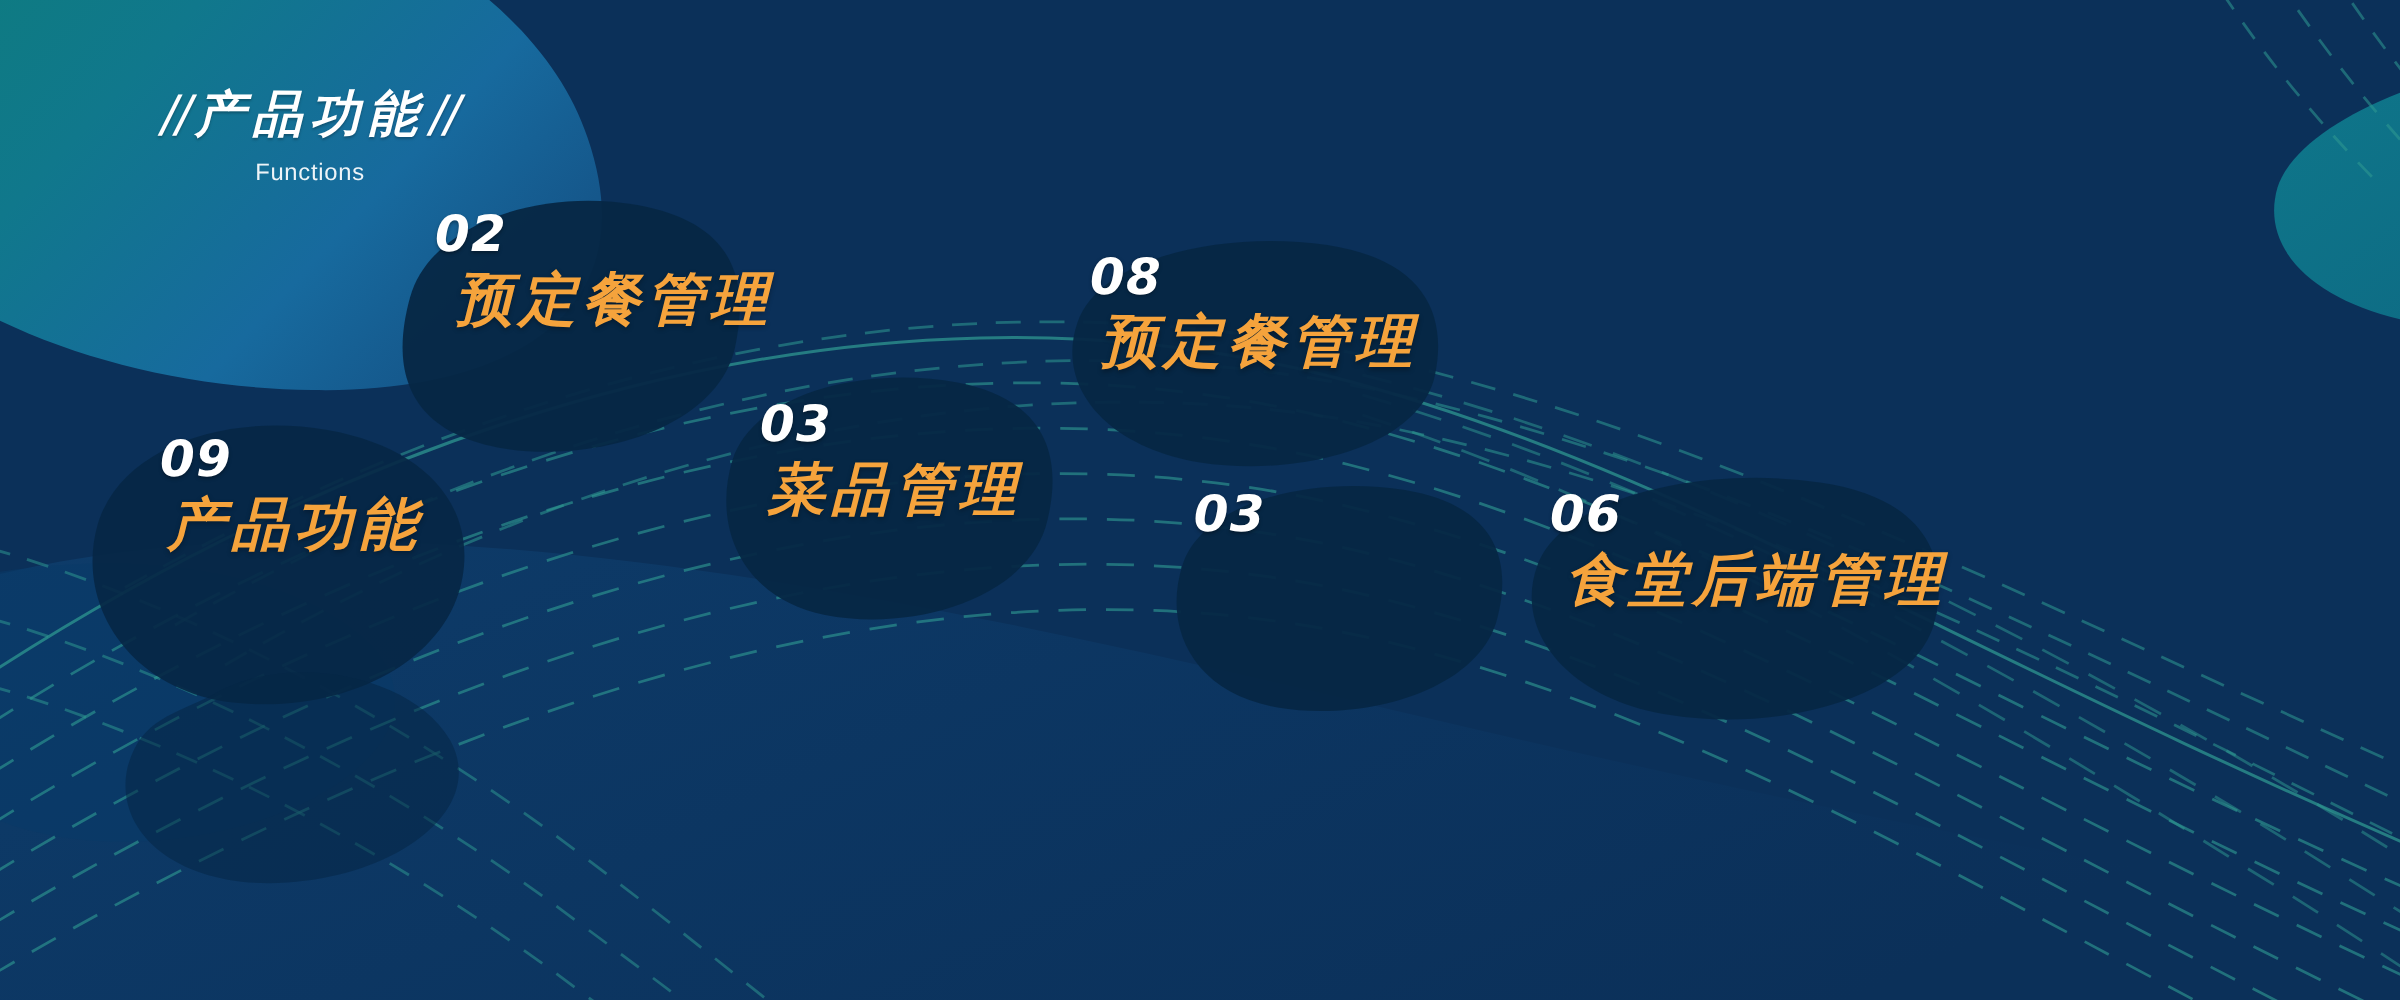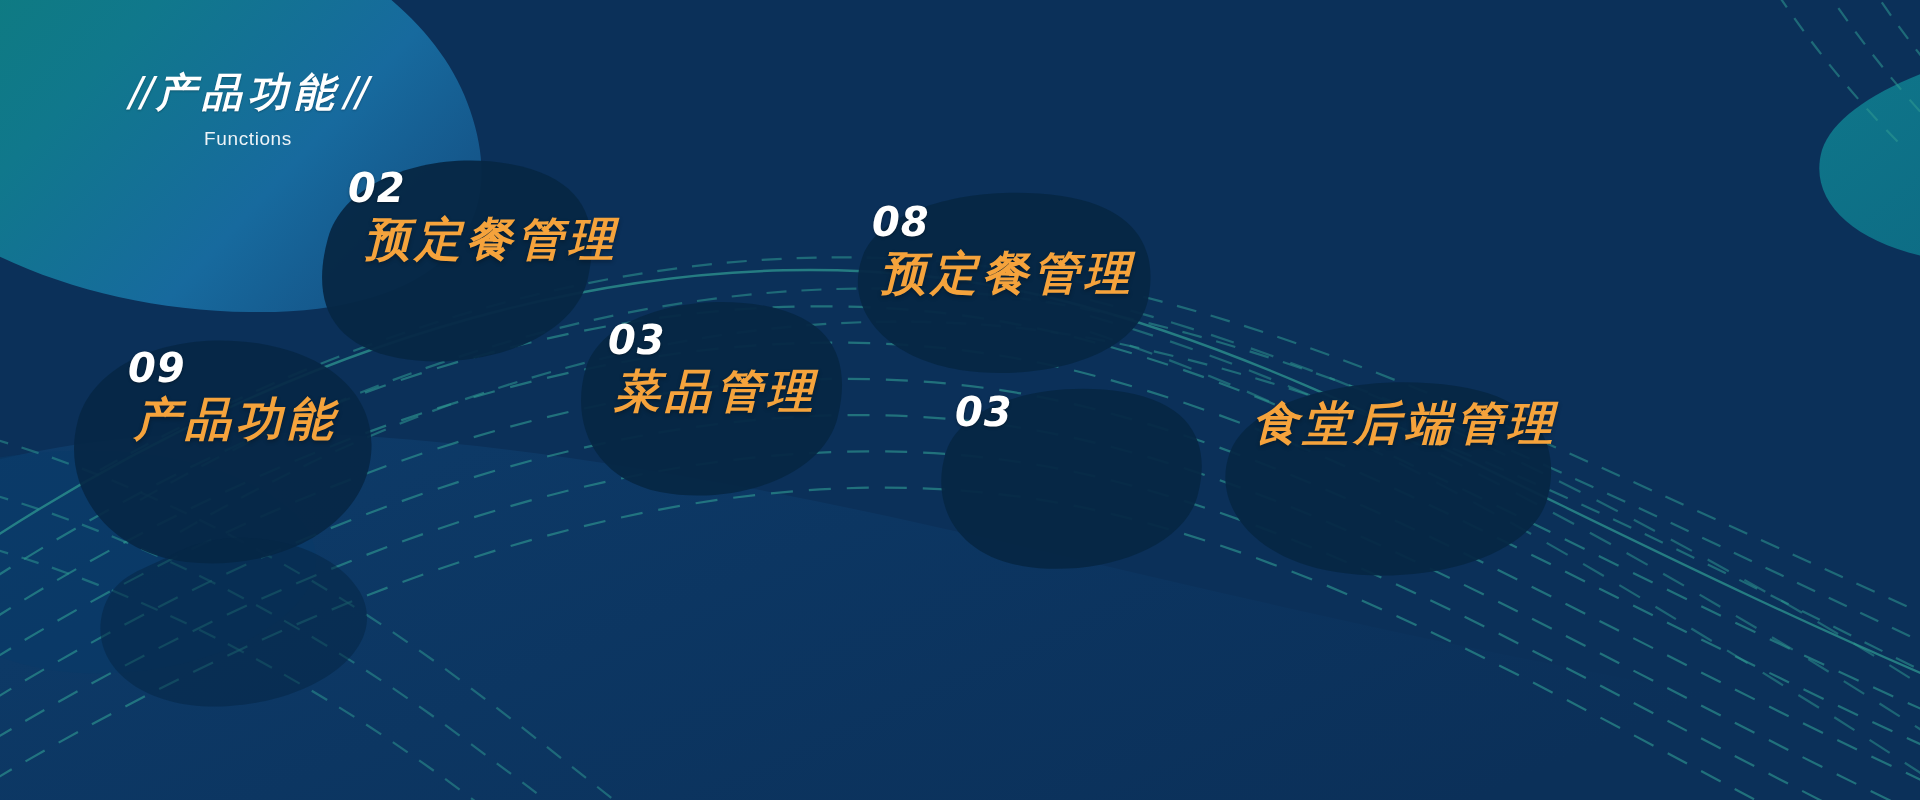--- a/index.html
+++ b/index.html
@@ -243,17 +243,18 @@
     <div class="func-item" id="item-04">
       <div class="func-num">08</div>
       <div class="func-label">预定餐管理</div>
     </div>
 
     <div class="func-item" id="item-05">
       <div class="func-num">03</div>
     </div>
 
     <div class="func-item" id="item-06">
+      <div class="func-num">06</div>
       <div class="func-label">食堂后端管理</div>
     </div>
 
   </div>
 </div>
 
 </body></html>

